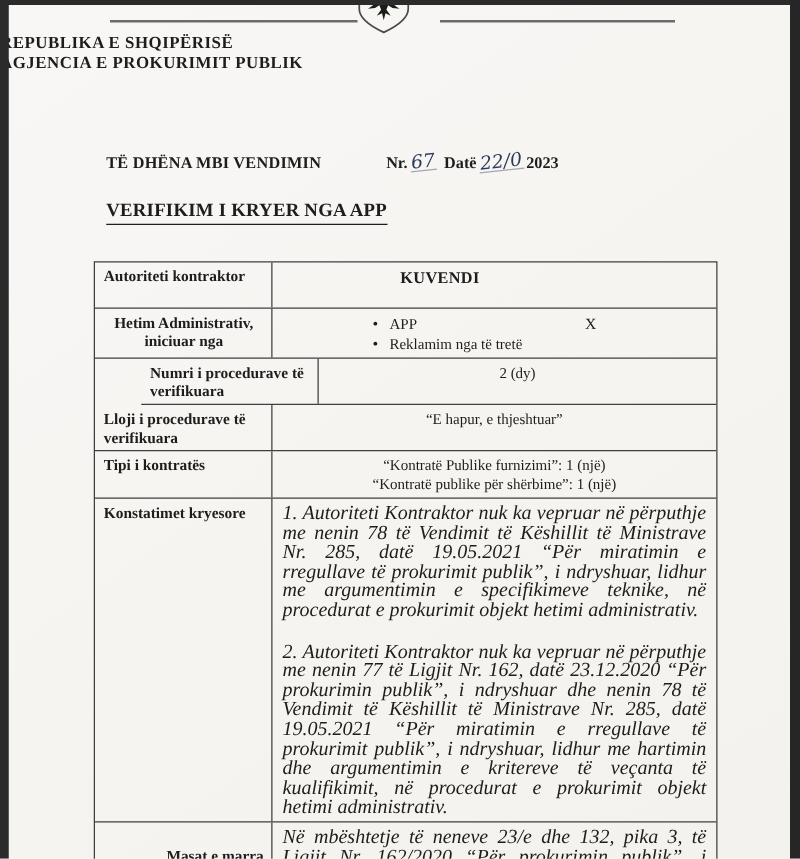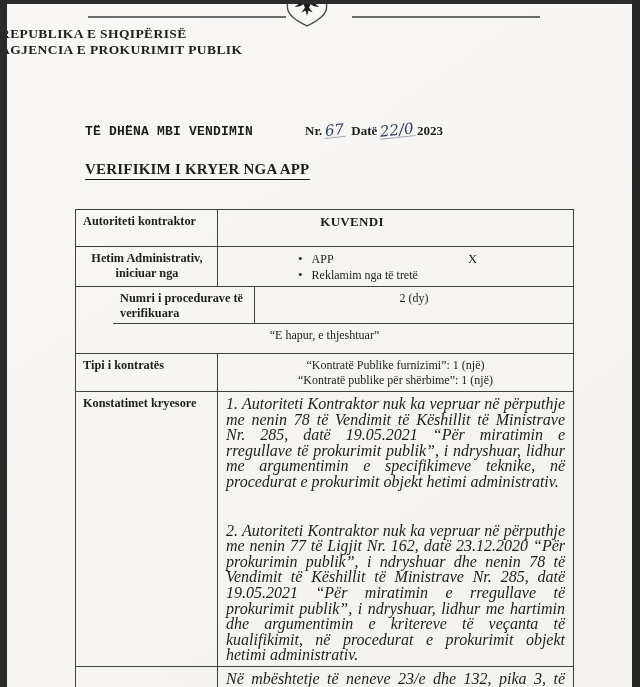--- a/index.html
+++ b/index.html
@@ -20,21 +20,21 @@
   
   .rule{position:absolute;top:16px;height:2px;background:#6b6b6b;z-index:2;}
   .rule.left{left:88px;width:198px;}
   .rule.right{left:352px;width:188px;}
   .emblem{position:absolute;left:276px;top:-14px;z-index:3;}
   .hdr-line1{position:absolute;top:26px;left:0;width:600px;font-weight:bold;font-size:13.5px;letter-spacing:.4px;}
   .hdr-line2{position:absolute;top:42px;left:0;width:600px;font-weight:bold;font-size:13.5px;letter-spacing:.4px;}
 
   
   .decision-line{position:absolute;left:85px;top:121px;width:470px;white-space:nowrap;}
-  .decision-title{font-weight:bold;font-size:13px;letter-spacing:.2px;font-family:Liberation Mono, monospace;}
+  .decision-title{font-weight:bold;font-size:13px;letter-spacing:.2px;}
   .meta{font-weight:bold;font-size:13px;}
   .gap1{display:inline-block;width:44px;}
   .hand{
     font-family:"DejaVu Serif",serif;font-style:italic;
     color:#2e3a5c;font-size:15px;display:inline-block;
     transform:rotate(-6deg);border-bottom:1px solid rgba(60,70,110,.45);
     padding:0 1px;margin:0 2px;line-height:13px;
   }
   .subtitle{
     position:absolute;left:85px;top:161px;font-weight:bold;font-size:15px;
@@ -49,21 +49,21 @@
     padding:4px 6px 3px 7px;font-weight:bold;font-size:12.3px;line-height:14.5px;box-sizing:border-box;}
   .tval{flex:1;padding:4px 8px 3px 8px;font-size:12px;line-height:15px;box-sizing:border-box;}
   .r1{min-height:36px;} .r2{min-height:33px;text-align:center;} .r3{min-height:30px;margin-left:37px;}
   .r4{min-height:29px;} .r5{min-height:30px;}
   .center{text-align:center;}
   .kuvendi{font-weight:bold;font-size:13px;letter-spacing:.3px;text-align:center;padding-right:95px;}
   .bullet-line{display:flex;align-items:baseline;padding-left:72px;}
   .bullet{margin-right:9px;font-size:13px;}
   .xmark{margin-left:auto;margin-right:88px;font-size:12.5px;}
   .cellp{font-size:16px;line-height:15.6px;text-align:justify;margin:0;font-style:italic;}
-  .cellp + .cellp{margin-top:33px;}
+  .cellp + .cellp{margin-top:17px;}
   .masat-label{padding-top:20px;text-align:right;}
 </style>
 </head>
 <body>
 
 <div id="screen">
   <div class="paper-shade"></div>
 
   <div class="rule left"></div>
   <div class="rule right"></div>
@@ -110,20 +110,21 @@
         </div>
       </div>
     </div>
 
     <div class="trow r3">
       <div class="tlabel">Numri i procedurave të verifikuara</div>
       <div class="tval center">2 (dy)</div>
     </div>
 
     <div class="trow r4">
+      <div class="tlabel">Lloji i procedurave të verifikuara</div>
       <div class="tval center">“E hapur, e thjeshtuar”</div>
     </div>
 
     <div class="trow r5">
       <div class="tlabel">Tipi i kontratës</div>
       <div class="tval center">
         <div>“Kontratë Publike furnizimi”: 1 (një)</div>
         <div>“Kontratë publike për shërbime”: 1 (një)</div>
       </div>
     </div>

